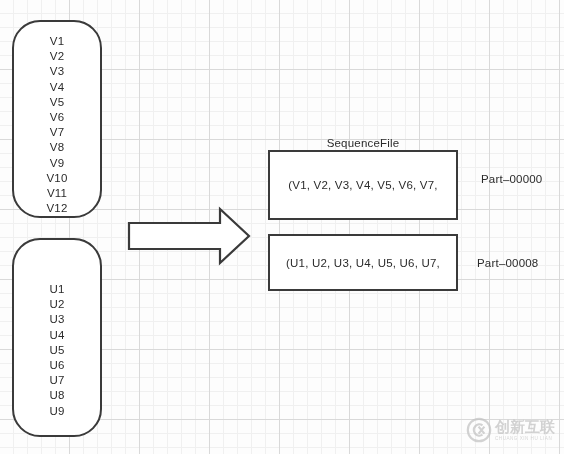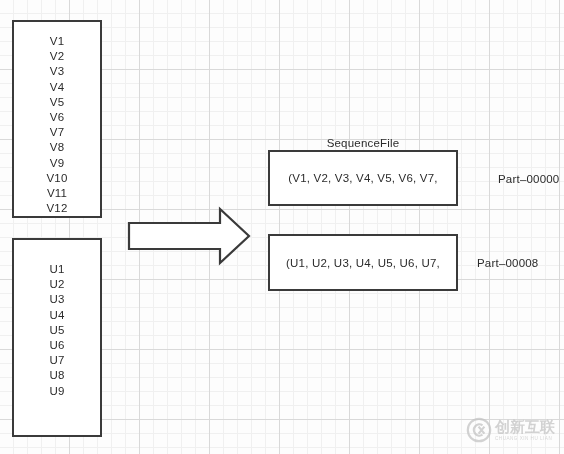--- a/index.html
+++ b/index.html
@@ -37,20 +37,21 @@
     box-sizing: border-box;
     background: #ffffff;
     border: 2px solid #3a3a3a;
   }
 
   .list-box {
     display: flex;
     flex-direction: column;
     align-items: center;
     justify-content: flex-start;
+    border-radius: 28px;
   }
 
   .list-item {
     font-size: 11.5px;
     line-height: 15.2px;
     color: #2b2b2b;
     letter-spacing: 0.2px;
   }
 
   
@@ -61,21 +62,21 @@
     height: 198px;
     padding-top: 12px;
   }
 
   
   #box-u {
     left: 12px;
     top: 238px;
     width: 90px;
     height: 199px;
-    padding-top: 22px;
+    padding-top: 42px;
   }
 
   
   .part-box {
     display: flex;
     align-items: center;
     justify-content: center;
     text-align: center;
   }
   .part-text {
@@ -83,21 +84,21 @@
     line-height: 16px;
     color: #2b2b2b;
     letter-spacing: 0.2px;
     padding: 0 8px;
   }
 
   #box-part0 {
     left: 268px;
     top: 150px;
     width: 190px;
-    height: 56px;
+    height: 70px;
   }
   #box-part1 {
     left: 268px;
     top: 234px;
     width: 190px;
     height: 57px;
   }
 
   
   .free-label {
@@ -110,21 +111,21 @@
   }
 
   #label-hdfs {
     left: 268px;
     top: 103px;
     width: 190px;
     text-align: center;
   }
 
   #label-part0-name {
-    left: 498px;
+    left: 481px;
     top: 171px;
   }
   #label-part1-name {
     left: 477px;
     top: 255px;
   }
 
   
   #arrow {
     position: absolute;

